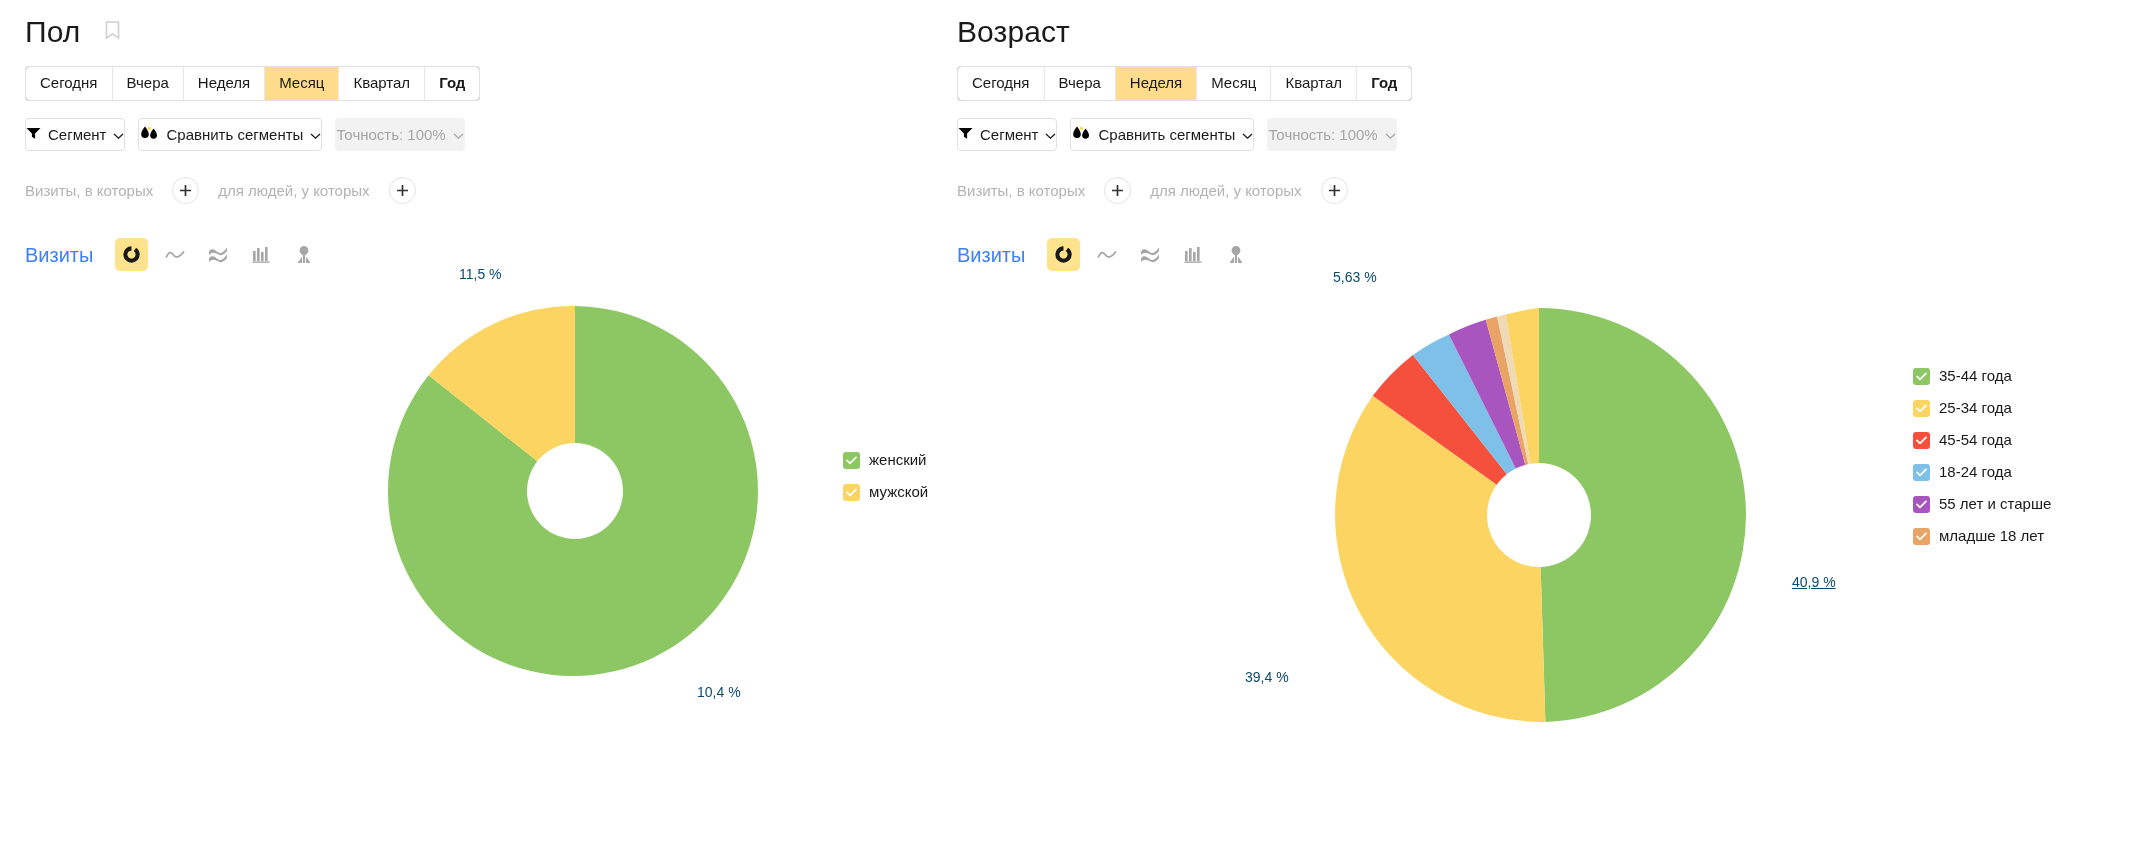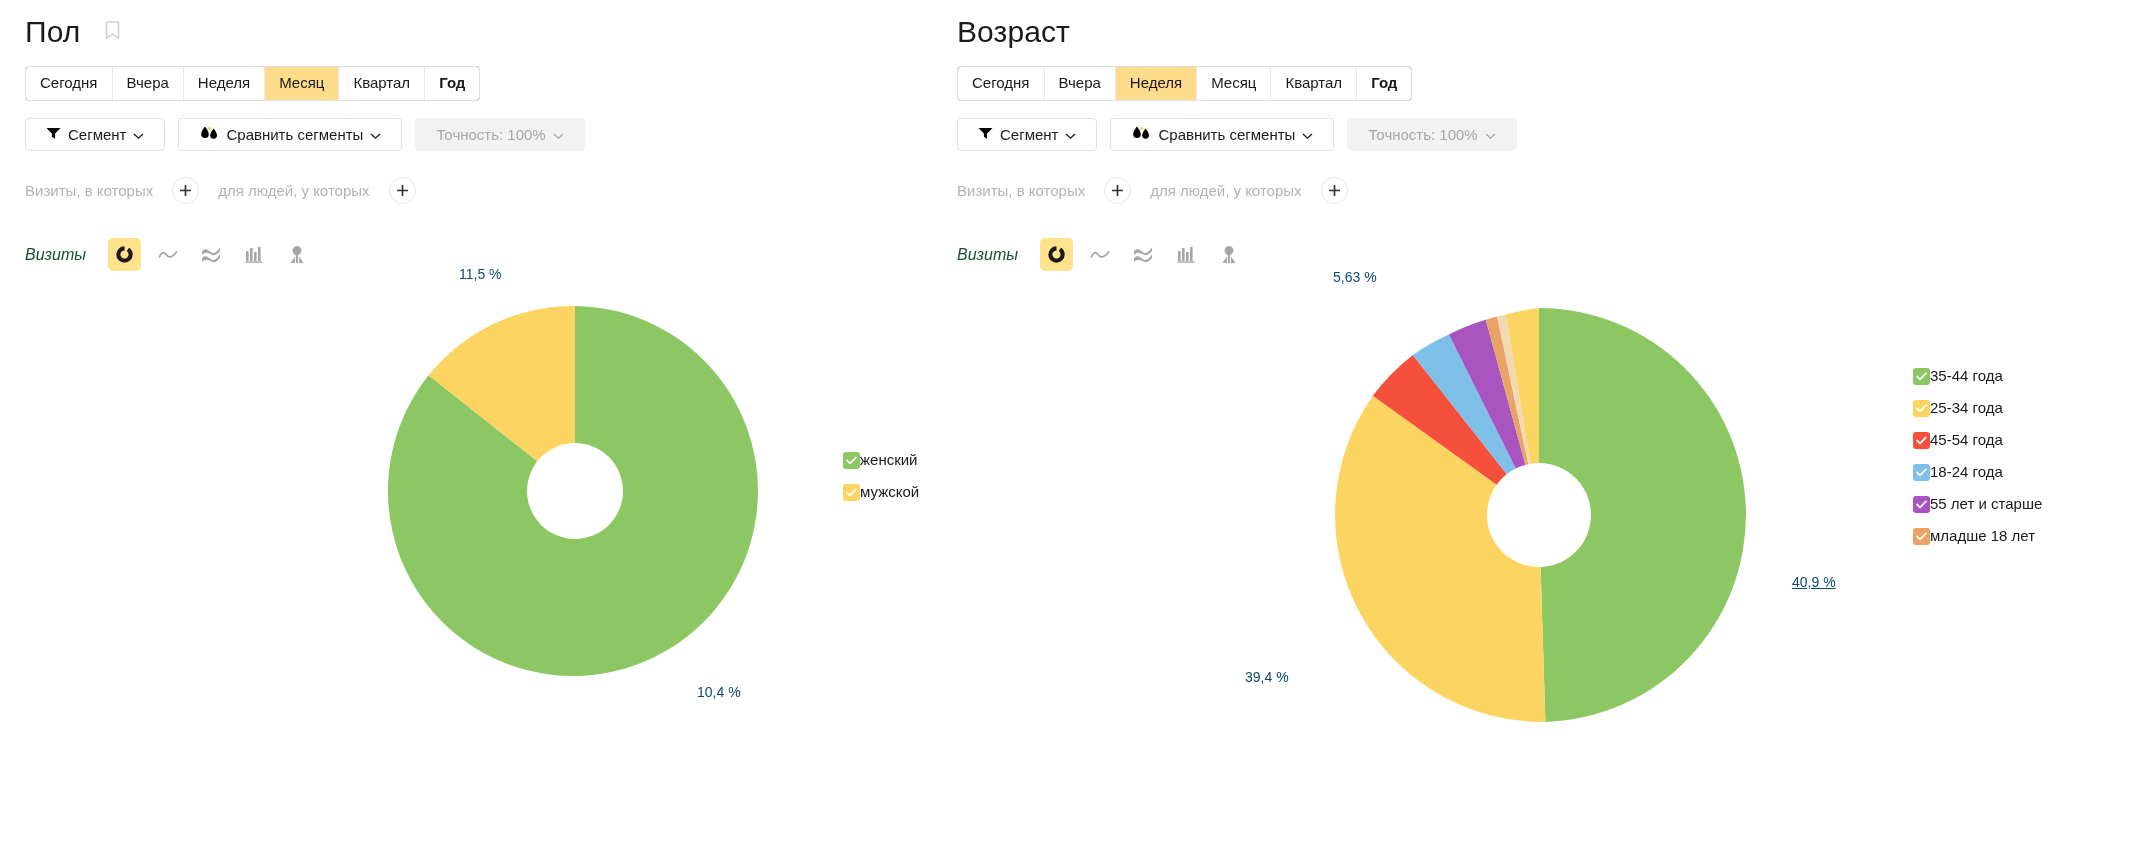--- a/index.html
+++ b/index.html
@@ -68,21 +68,21 @@
     display: flex;
     align-items: center;
     gap: 13px;
     margin-top: 17px;
   }
   .ctrl-btn {
     display: inline-flex;
     align-items: center;
     gap: 7px;
     height: 33px;
-    padding: 0 20px;
+    padding: 0 0;
     font-size: 15px;
     color: #1a1a1a;
     background: #fff;
     border: 1px solid #e0e0e0;
     border-radius: 4px;
     cursor: pointer;
     white-space: nowrap;
   }
   .ctrl-btn--flat {
     background: #f2f2f2;
@@ -114,25 +114,24 @@
   }
 
   
   .metric-row {
     display: flex;
     align-items: center;
     gap: 10px;
     margin-top: 34px;
   }
   .metric-label {
-    font-size: 16px;
-    color: #14532d;
+    font-size: 20px;
+    color: #3b82f6;
     margin-right: 12px;
     line-height: 26px;
-    font-style: italic;
   }
   .viz-btn {
     width: 33px; height: 33px;
     border-radius: 5px;
     display: inline-flex;
     align-items: center;
     justify-content: center;
     cursor: pointer;
     background: transparent;
     border: none;
@@ -148,20 +147,21 @@
     font-size: 14px;
     color: #0c4a6e;
     white-space: nowrap;
   }
 
   
   .legend { position: absolute; }
   .legend-item {
     display: flex;
     align-items: center;
+    gap: 9px;
     height: 32px;
     cursor: pointer;
   }
   .legend-box {
     width: 17px; height: 17px;
     border-radius: 3px;
     flex: none;
     display: inline-flex;
     align-items: center;
     justify-content: center;

